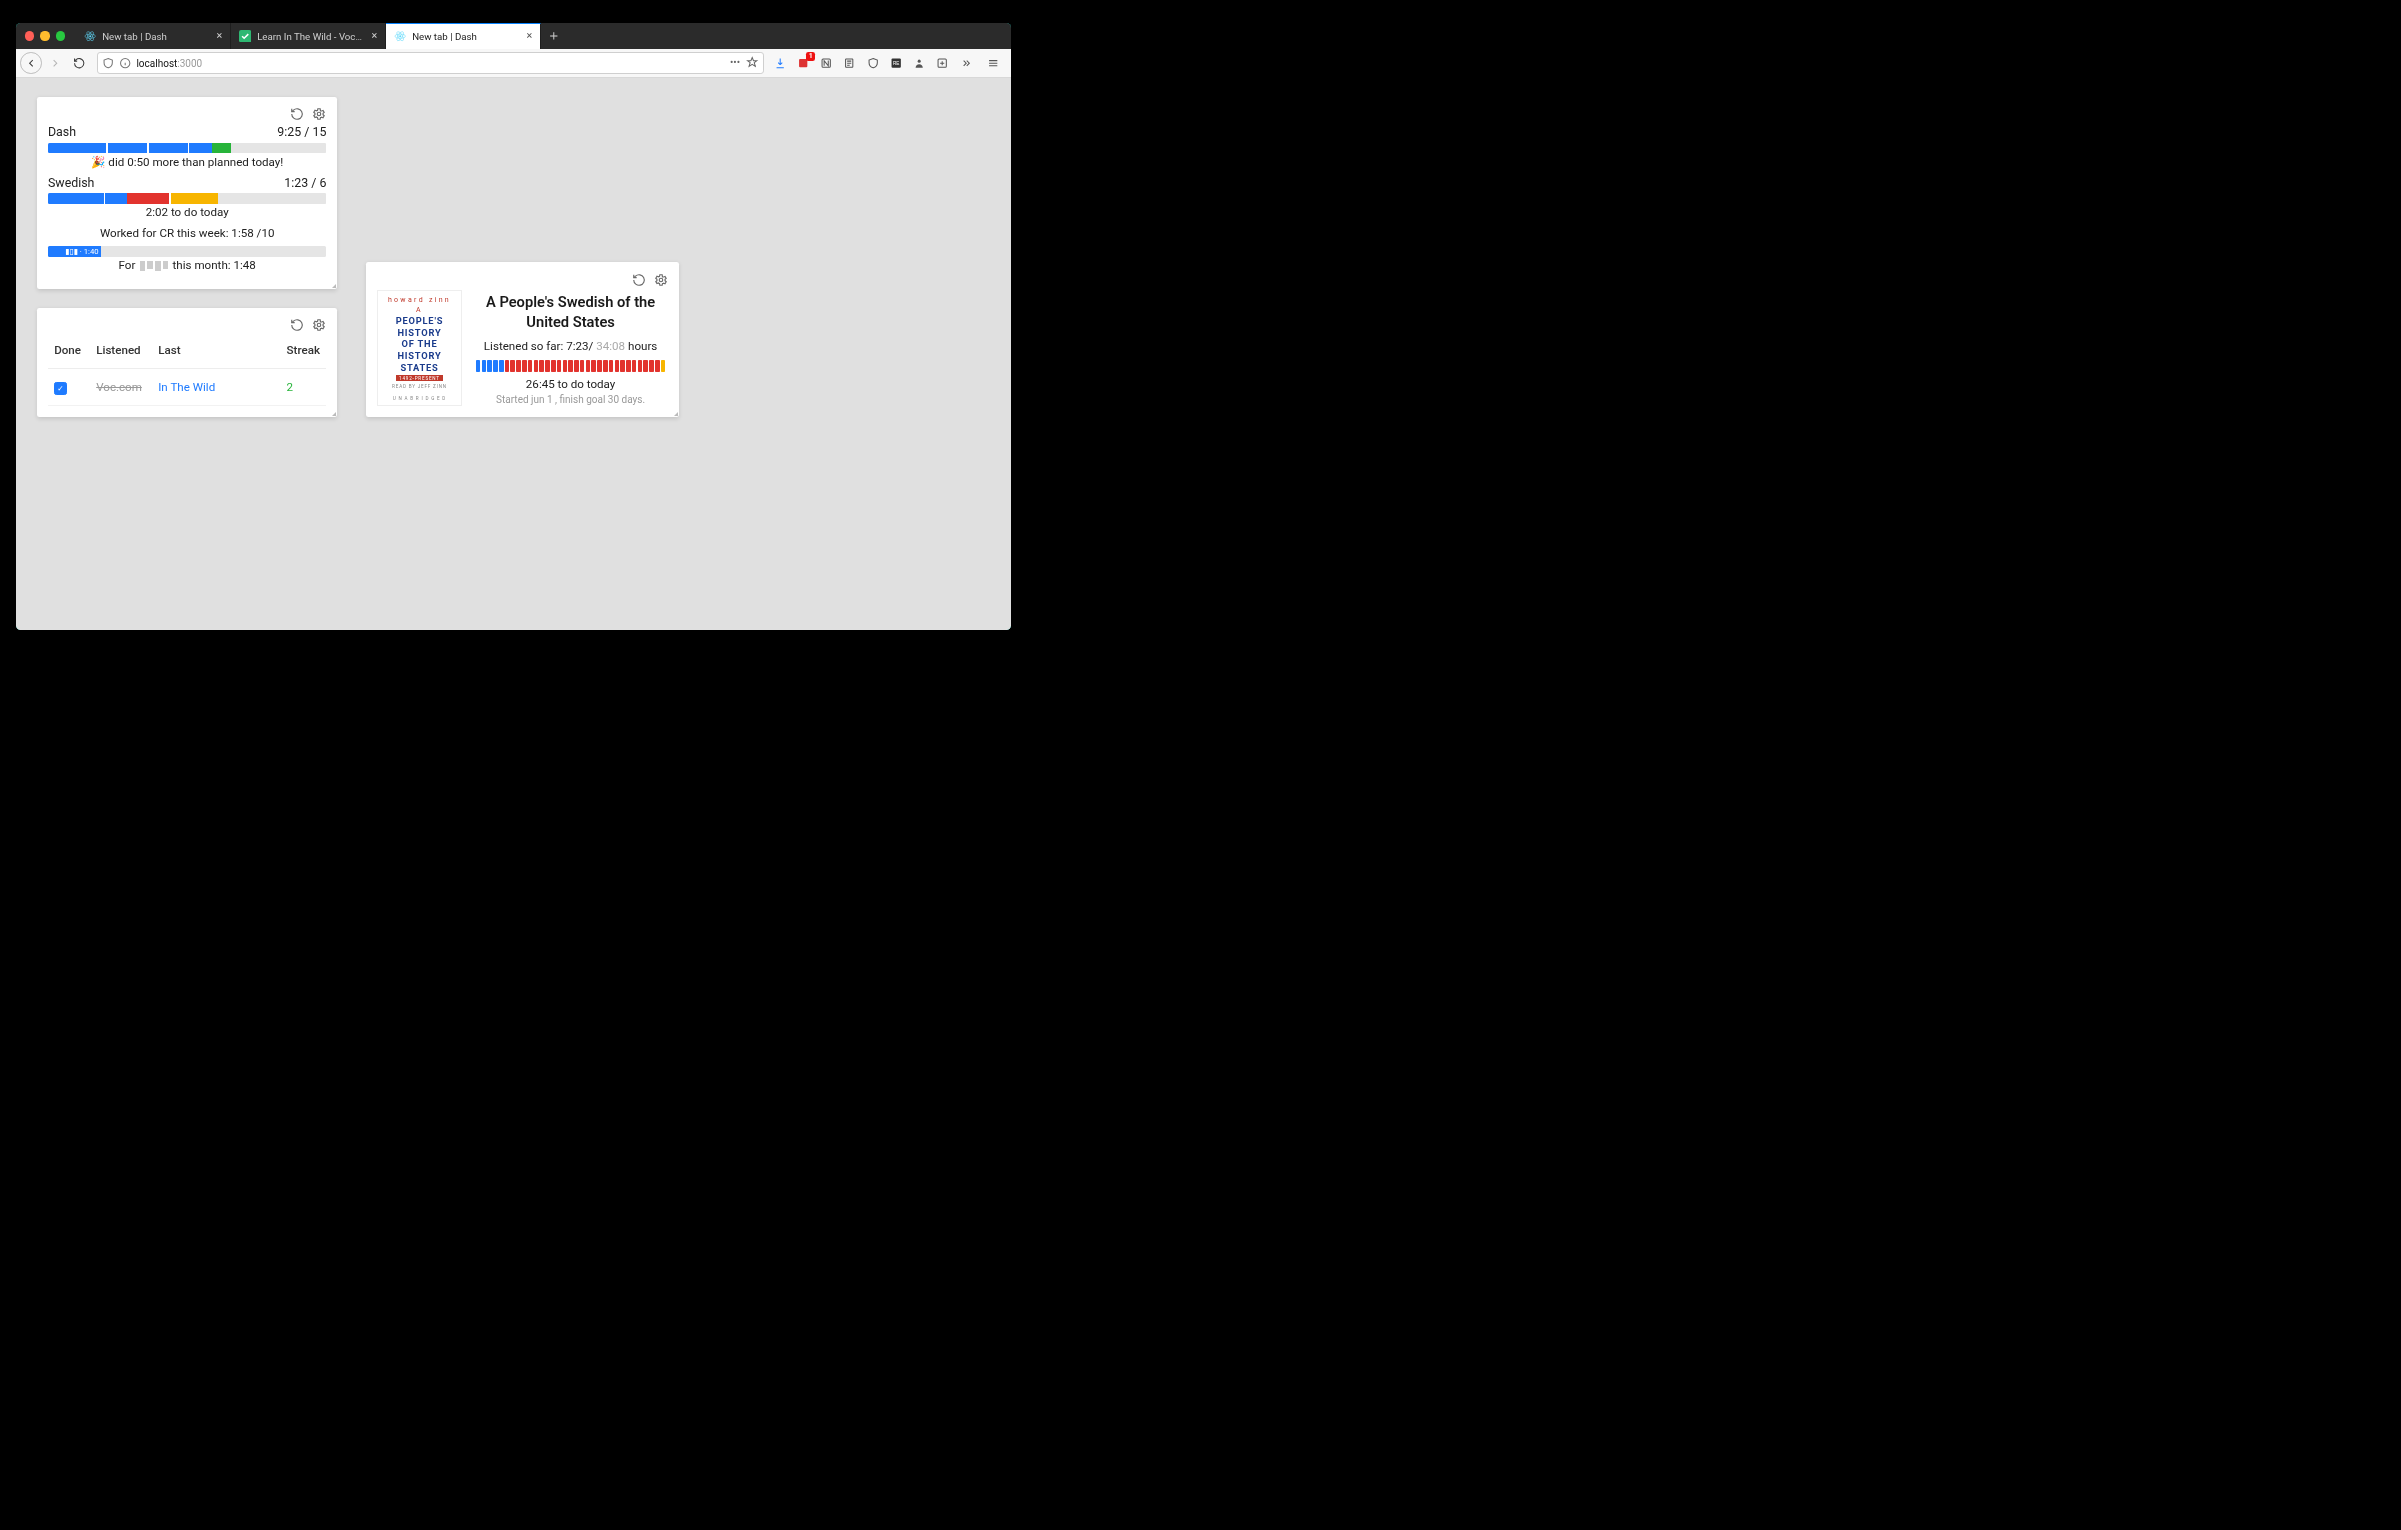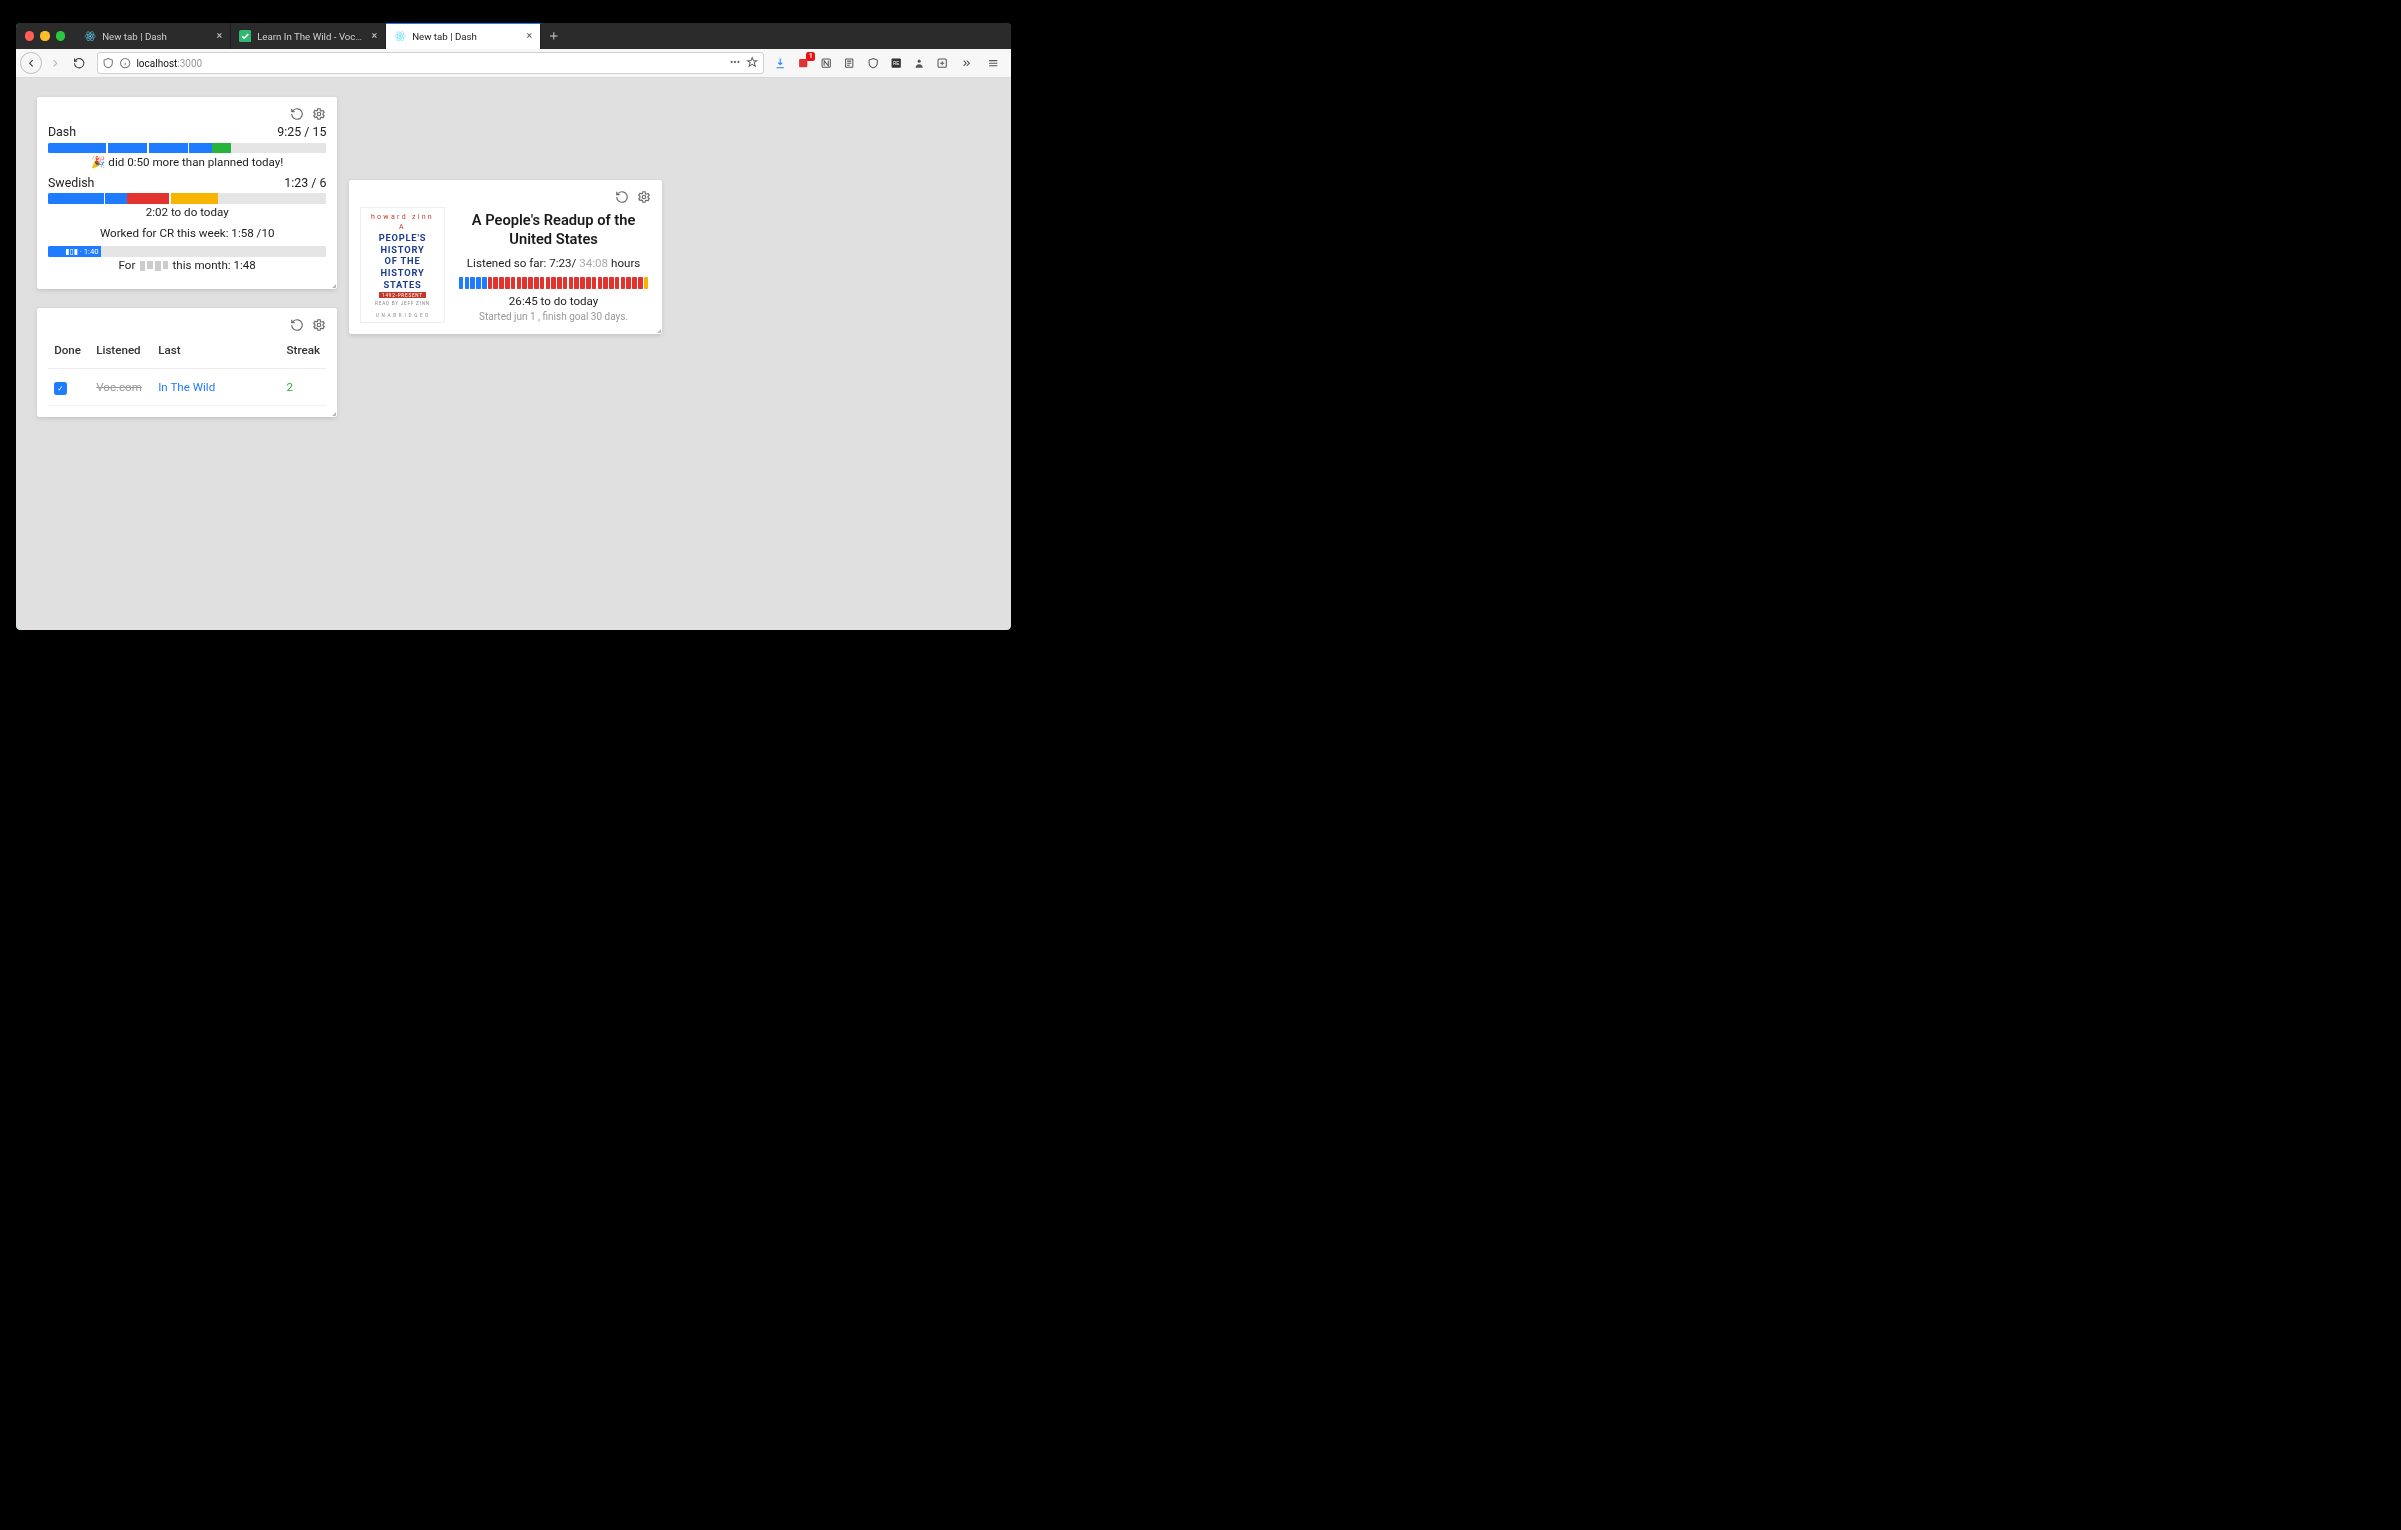--- a/index.html
+++ b/index.html
@@ -119,22 +119,22 @@
   
   .viewport {
     flex:1;
     background:#e0e0e0;
     position:relative;
     overflow:hidden;
   }
   .dash {
     padding:18.6px 21.7px;
     display:flex;
-    gap:12px;
-    align-items:center;
+    gap:29px;
+    align-items:flex-end;
   }
   .col { display:flex; flex-direction:column; gap:18.6px; }
 
   .card {
     width:300px;
     background:#fff;
     border-radius:2.3px;
     box-shadow: 0 1.5px 4.6px rgba(0,0,0,0.12);
     padding:9.3px 10.8px 10.8px;
     position:relative;
@@ -490,21 +490,21 @@
                 <div>HISTORY</div>
                 <div>OF THE</div>
                 <div>HISTORY</div>
                 <div>STATES</div>
               </div>
             <div class="c">1492-PRESENT</div>
             <div class="d">READ BY JEFF ZINN</div>
             <div class="d" style="margin-top:6.2px">U N A B R I D G E D</div>
           </div>
           <div class="ab-body">
-            <div class="ab-title">A People's Readup of the United States</div>
+            <div class="ab-title">A People's Swedish of the United States</div>
             <div class="ab-line">
               <span>Listened so far: </span><span>7:23</span><span>/ </span><span class="muted">34:08</span><span> hours</span>
             </div>
             <div class="ab-prog" id="ab-prog">
                 <span style="background: rgb(31, 123, 255);"></span>
                 <span style="background: rgb(31, 123, 255);"></span>
                 <span style="background: rgb(31, 123, 255);"></span>
                 <span style="background: rgb(31, 123, 255);"></span>
                 <span style="background: rgb(31, 123, 255);"></span>
                 <span style="background: rgb(226, 51, 46);"></span>

